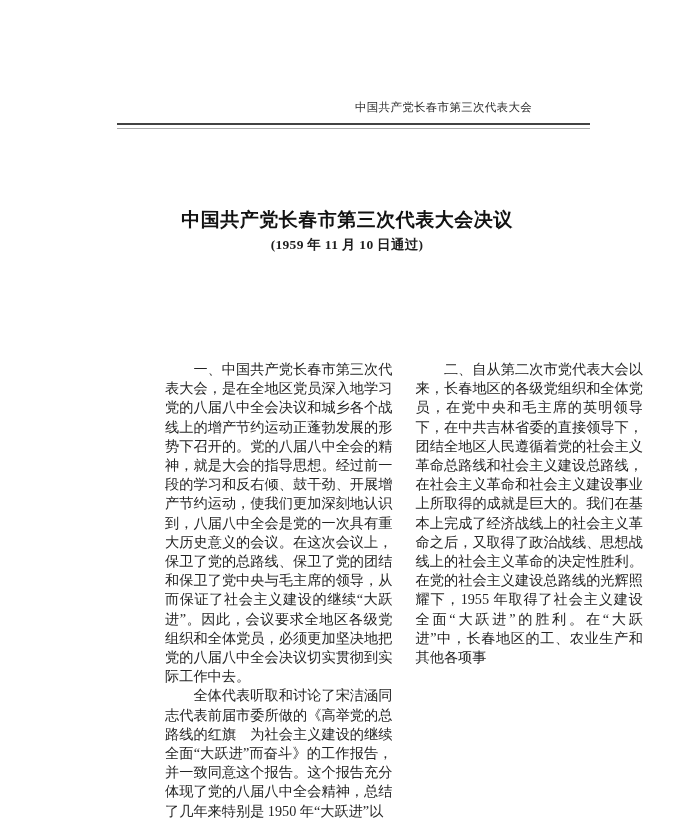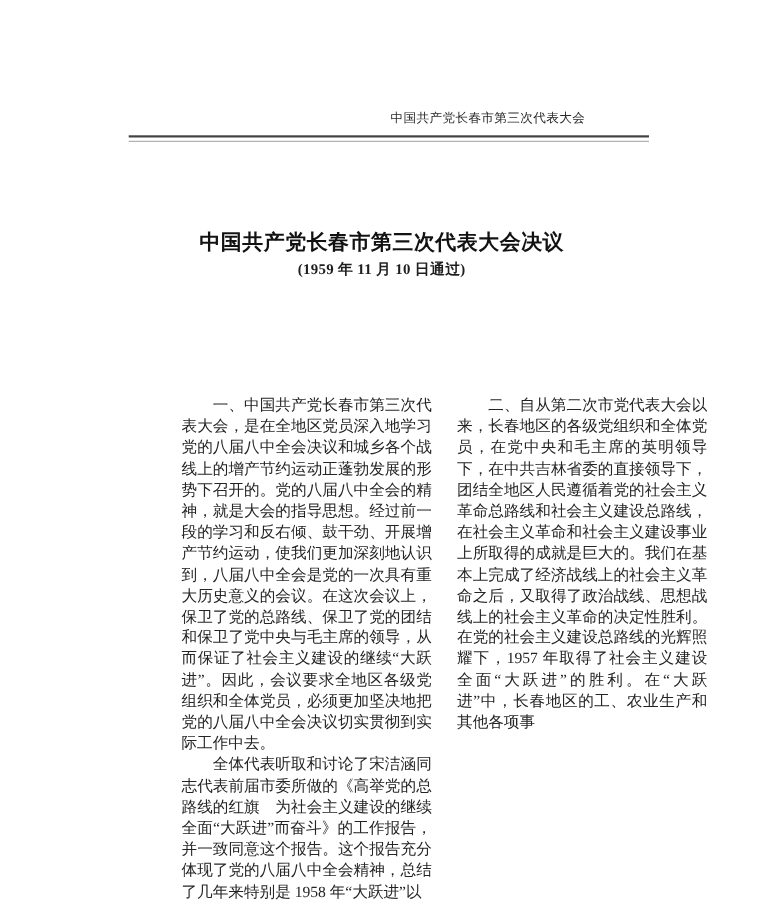--- a/index.html
+++ b/index.html
@@ -92,20 +92,20 @@
 
   <div class="header-rule"></div>
 
   <h1 class="doc-title">中国共产党长春市第三次代表大会决议</h1>
 
   <div class="doc-subtitle">(1959 年 11 月 10 日通过)</div>
 
   <div class="columns">
     <div class="column" id="col-left">
         <p class="para indent">一、中国共产党长春市第三次代表大会，是在全地区党员深入地学习党的八届八中全会决议和城乡各个战线上的增产节约运动正蓬勃发展的形势下召开的。党的八届八中全会的精神，就是大会的指导思想。经过前一段的学习和反右倾、鼓干劲、开展增产节约运动，使我们更加深刻地认识到，八届八中全会是党的一次具有重大历史意义的会议。在这次会议上，保卫了党的总路线、保卫了党的团结和保卫了党中央与毛主席的领导，从而保证了社会主义建设的继续“大跃进”。因此，会议要求全地区各级党组织和全体党员，必须更加坚决地把党的八届八中全会决议切实贯彻到实际工作中去。</p>
-        <p class="para indent">全体代表听取和讨论了宋洁涵同志代表前届市委所做的《高举党的总路线的红旗　为社会主义建设的继续全面“大跃进”而奋斗》的工作报告，并一致同意这个报告。这个报告充分体现了党的八届八中全会精神，总结了几年来特别是 1958 年“大跃进”以</p>
+        <p class="para indent">全体代表听取和讨论了宋洁涵同志代表前届市委所做的《高举党的总路线的红旗　为社会主义建设的继续全面“大跃进”而奋斗》的工作报告，并一致同意这个报告。这个报告充分体现了党的八届八中全会精神，总结了几年来特别是 1950 年“大跃进”以</p>
       </div>
     <div class="column" id="col-right">
-        <p class="para indent">二、自从第二次市党代表大会以来，长春地区的各级党组织和全体党员，在党中央和毛主席的英明领导下，在中共吉林省委的直接领导下，团结全地区人民遵循着党的社会主义革命总路线和社会主义建设总路线，在社会主义革命和社会主义建设事业上所取得的成就是巨大的。我们在基本上完成了经济战线上的社会主义革命之后，又取得了政治战线、思想战线上的社会主义革命的决定性胜利。在党的社会主义建设总路线的光辉照耀下，1957 年取得了社会主义建设全面“大跃进”的胜利。在“大跃进”中，长春地区的工、农业生产和其他各项事</p>
+        <p class="para indent">二、自从第二次市党代表大会以来，长春地区的各级党组织和全体党员，在党中央和毛主席的英明领导下，在中共吉林省委的直接领导下，团结全地区人民遵循着党的社会主义革命总路线和社会主义建设总路线，在社会主义革命和社会主义建设事业上所取得的成就是巨大的。我们在基本上完成了经济战线上的社会主义革命之后，又取得了政治战线、思想战线上的社会主义革命的决定性胜利。在党的社会主义建设总路线的光辉照耀下，1955 年取得了社会主义建设全面“大跃进”的胜利。在“大跃进”中，长春地区的工、农业生产和其他各项事</p>
       </div>
   </div>
 
 </div>
 
 </body></html>

